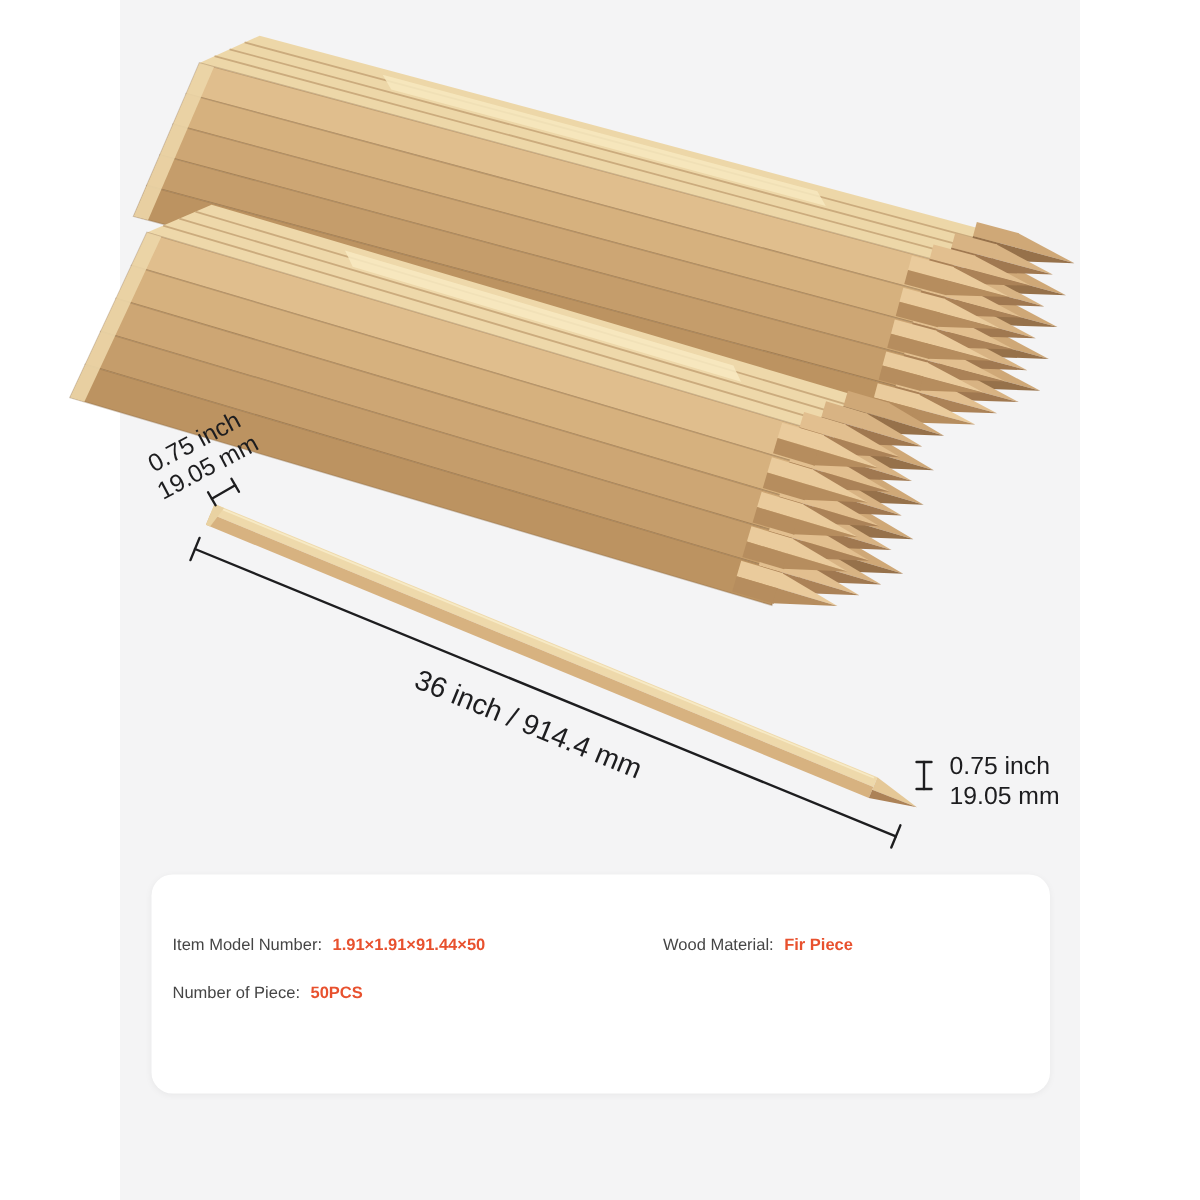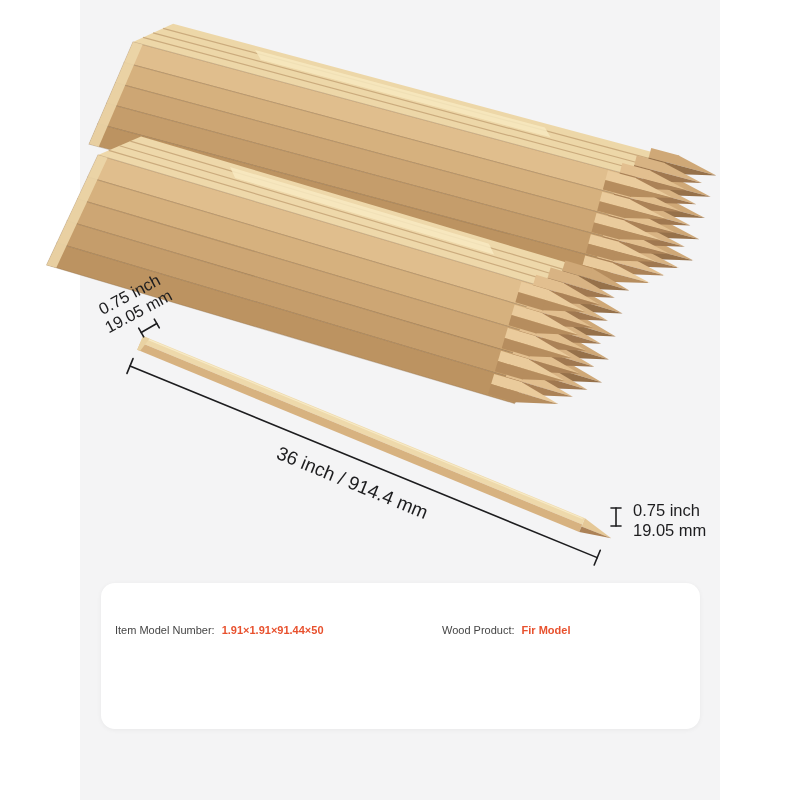--- a/index.html
+++ b/index.html
@@ -162,20 +162,23 @@
       <text class="dim" x="633" y="516">0.75 inch</text>
       <text class="dim" x="633" y="536">19.05 mm</text>
     </g>
   </svg>
 
   <div class="card">
     <div class="col col-left">
       <div class="row">
         <span class="lbl">Item Model Number:</span><span class="val">1.91×1.91×91.44×50</span>
       </div>
+      <div class="row">
+        <span class="lbl">Number of Piece:</span><span class="val">50PCS</span>
+      </div>
     </div>
     <div class="col col-right">
       <div class="row">
-        <span class="lbl">Wood Product:</span><span class="val">Fir Model</span>
+        <span class="lbl">Wood Material:</span><span class="val">Fir Piece</span>
       </div>
     </div>
   </div>
 </div>
 
 </body></html>

